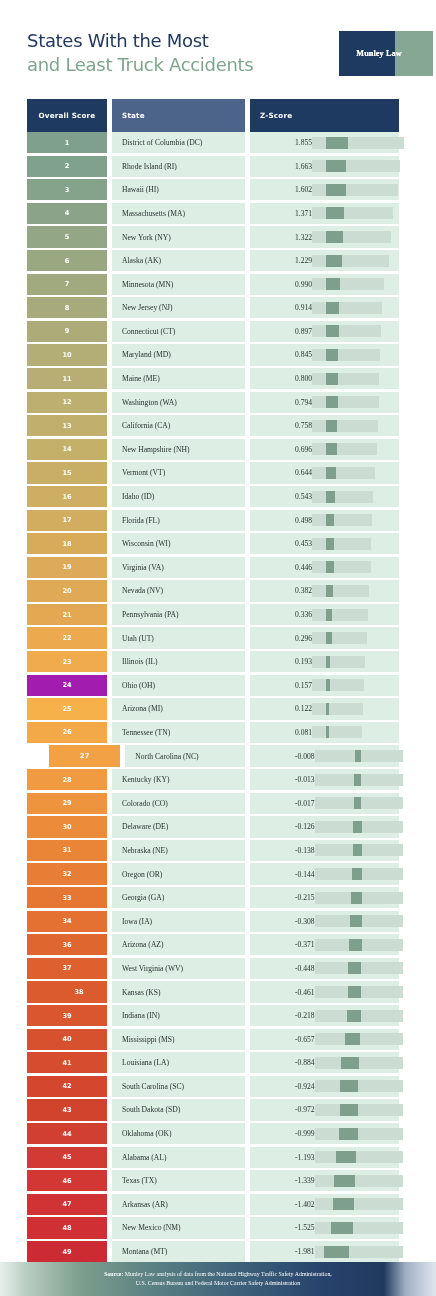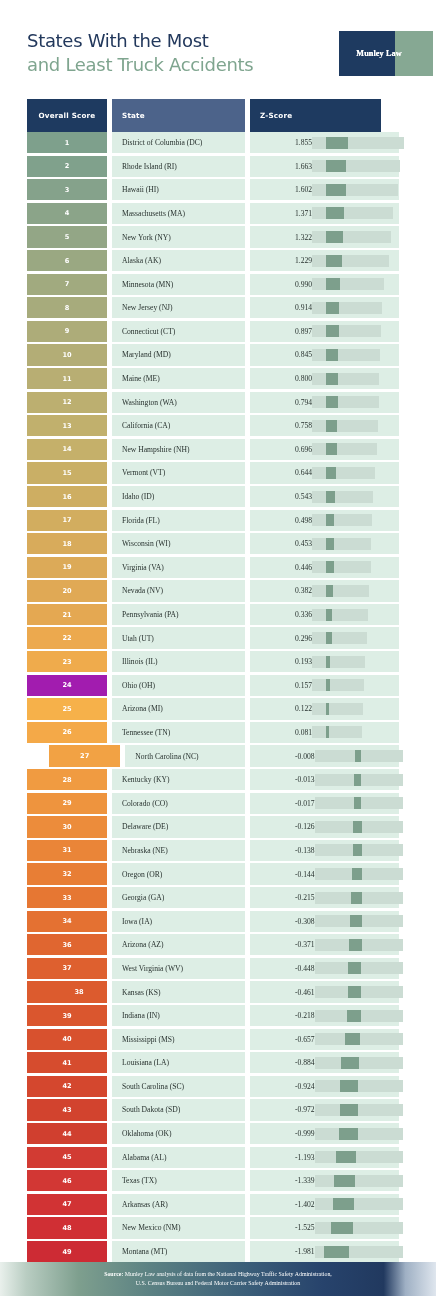--- a/index.html
+++ b/index.html
@@ -106,21 +106,21 @@
     justify-content: center;
     margin-right: 5px;
   }
   .th-state {
     width: 133px;
     background: #4c638a;
     padding-left: 10px;
     margin-right: 5px;
   }
   .th-score {
-    width: 131px;
+    width: 149px;
     background: #1e3a60;
     padding-left: 10px;
   }
 
   .row {
     display: flex;
     height: 21.3px;
     margin-bottom: 2.3px;
     align-items: stretch;
   }

